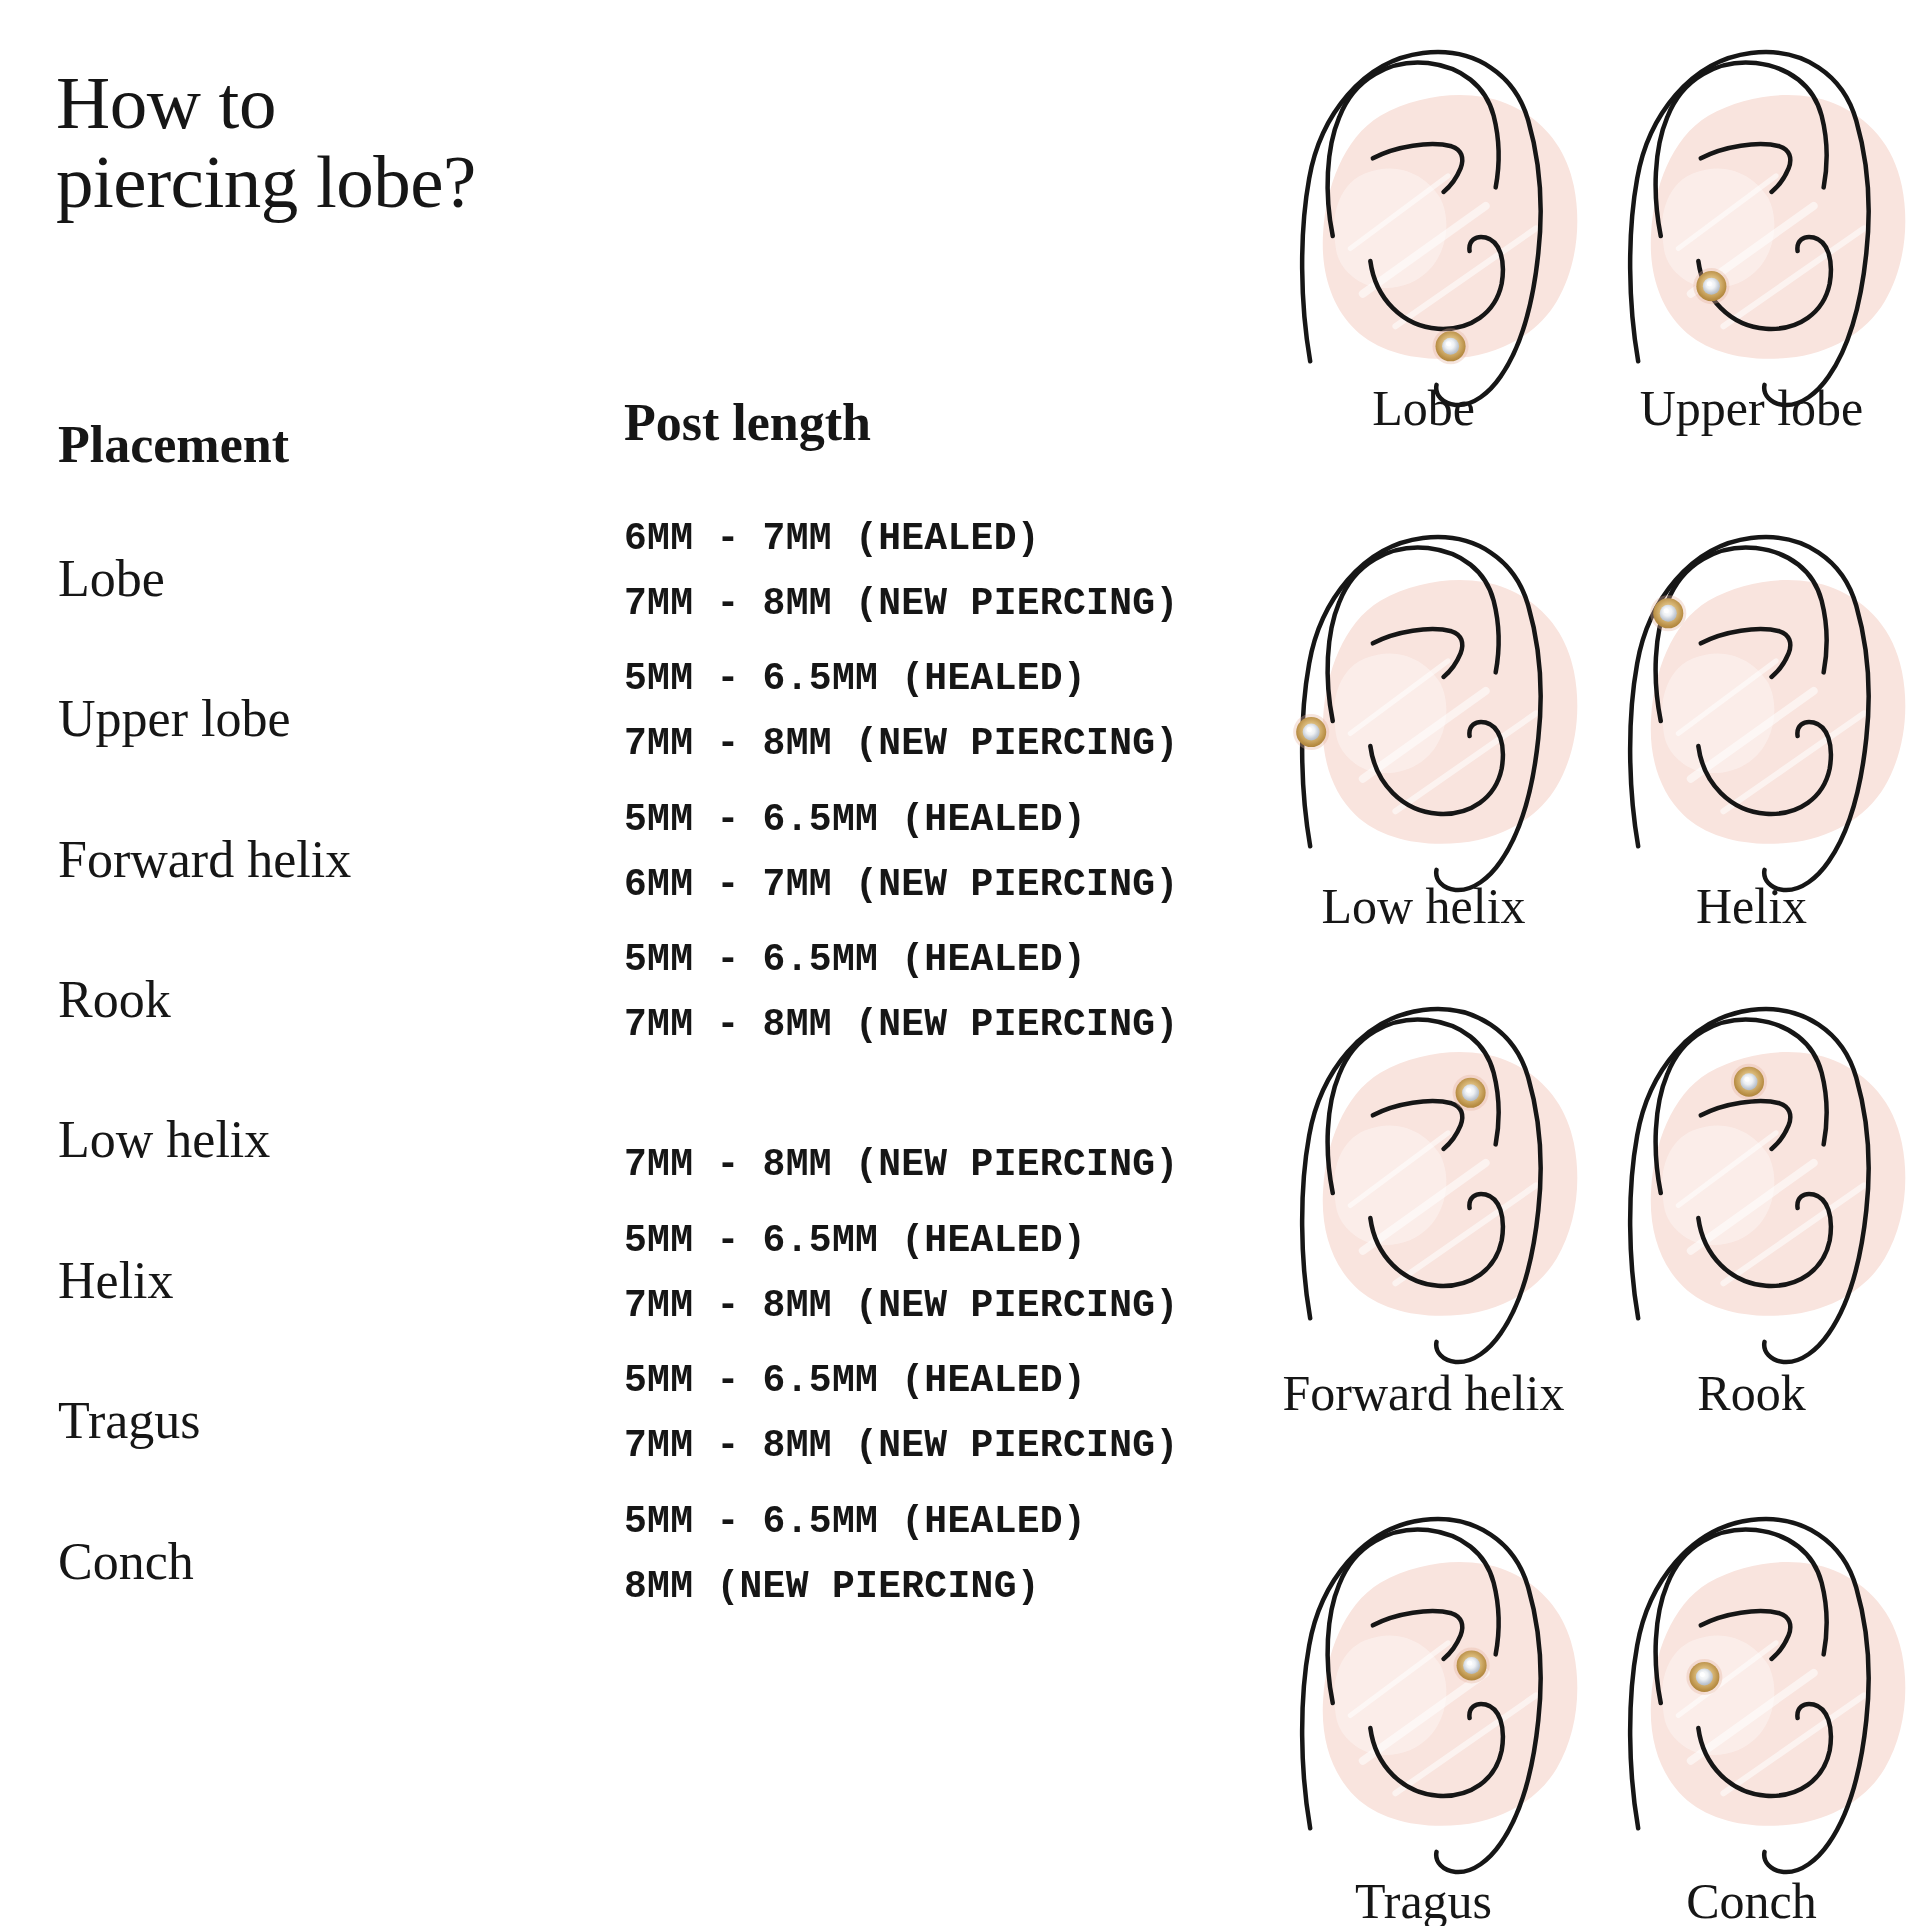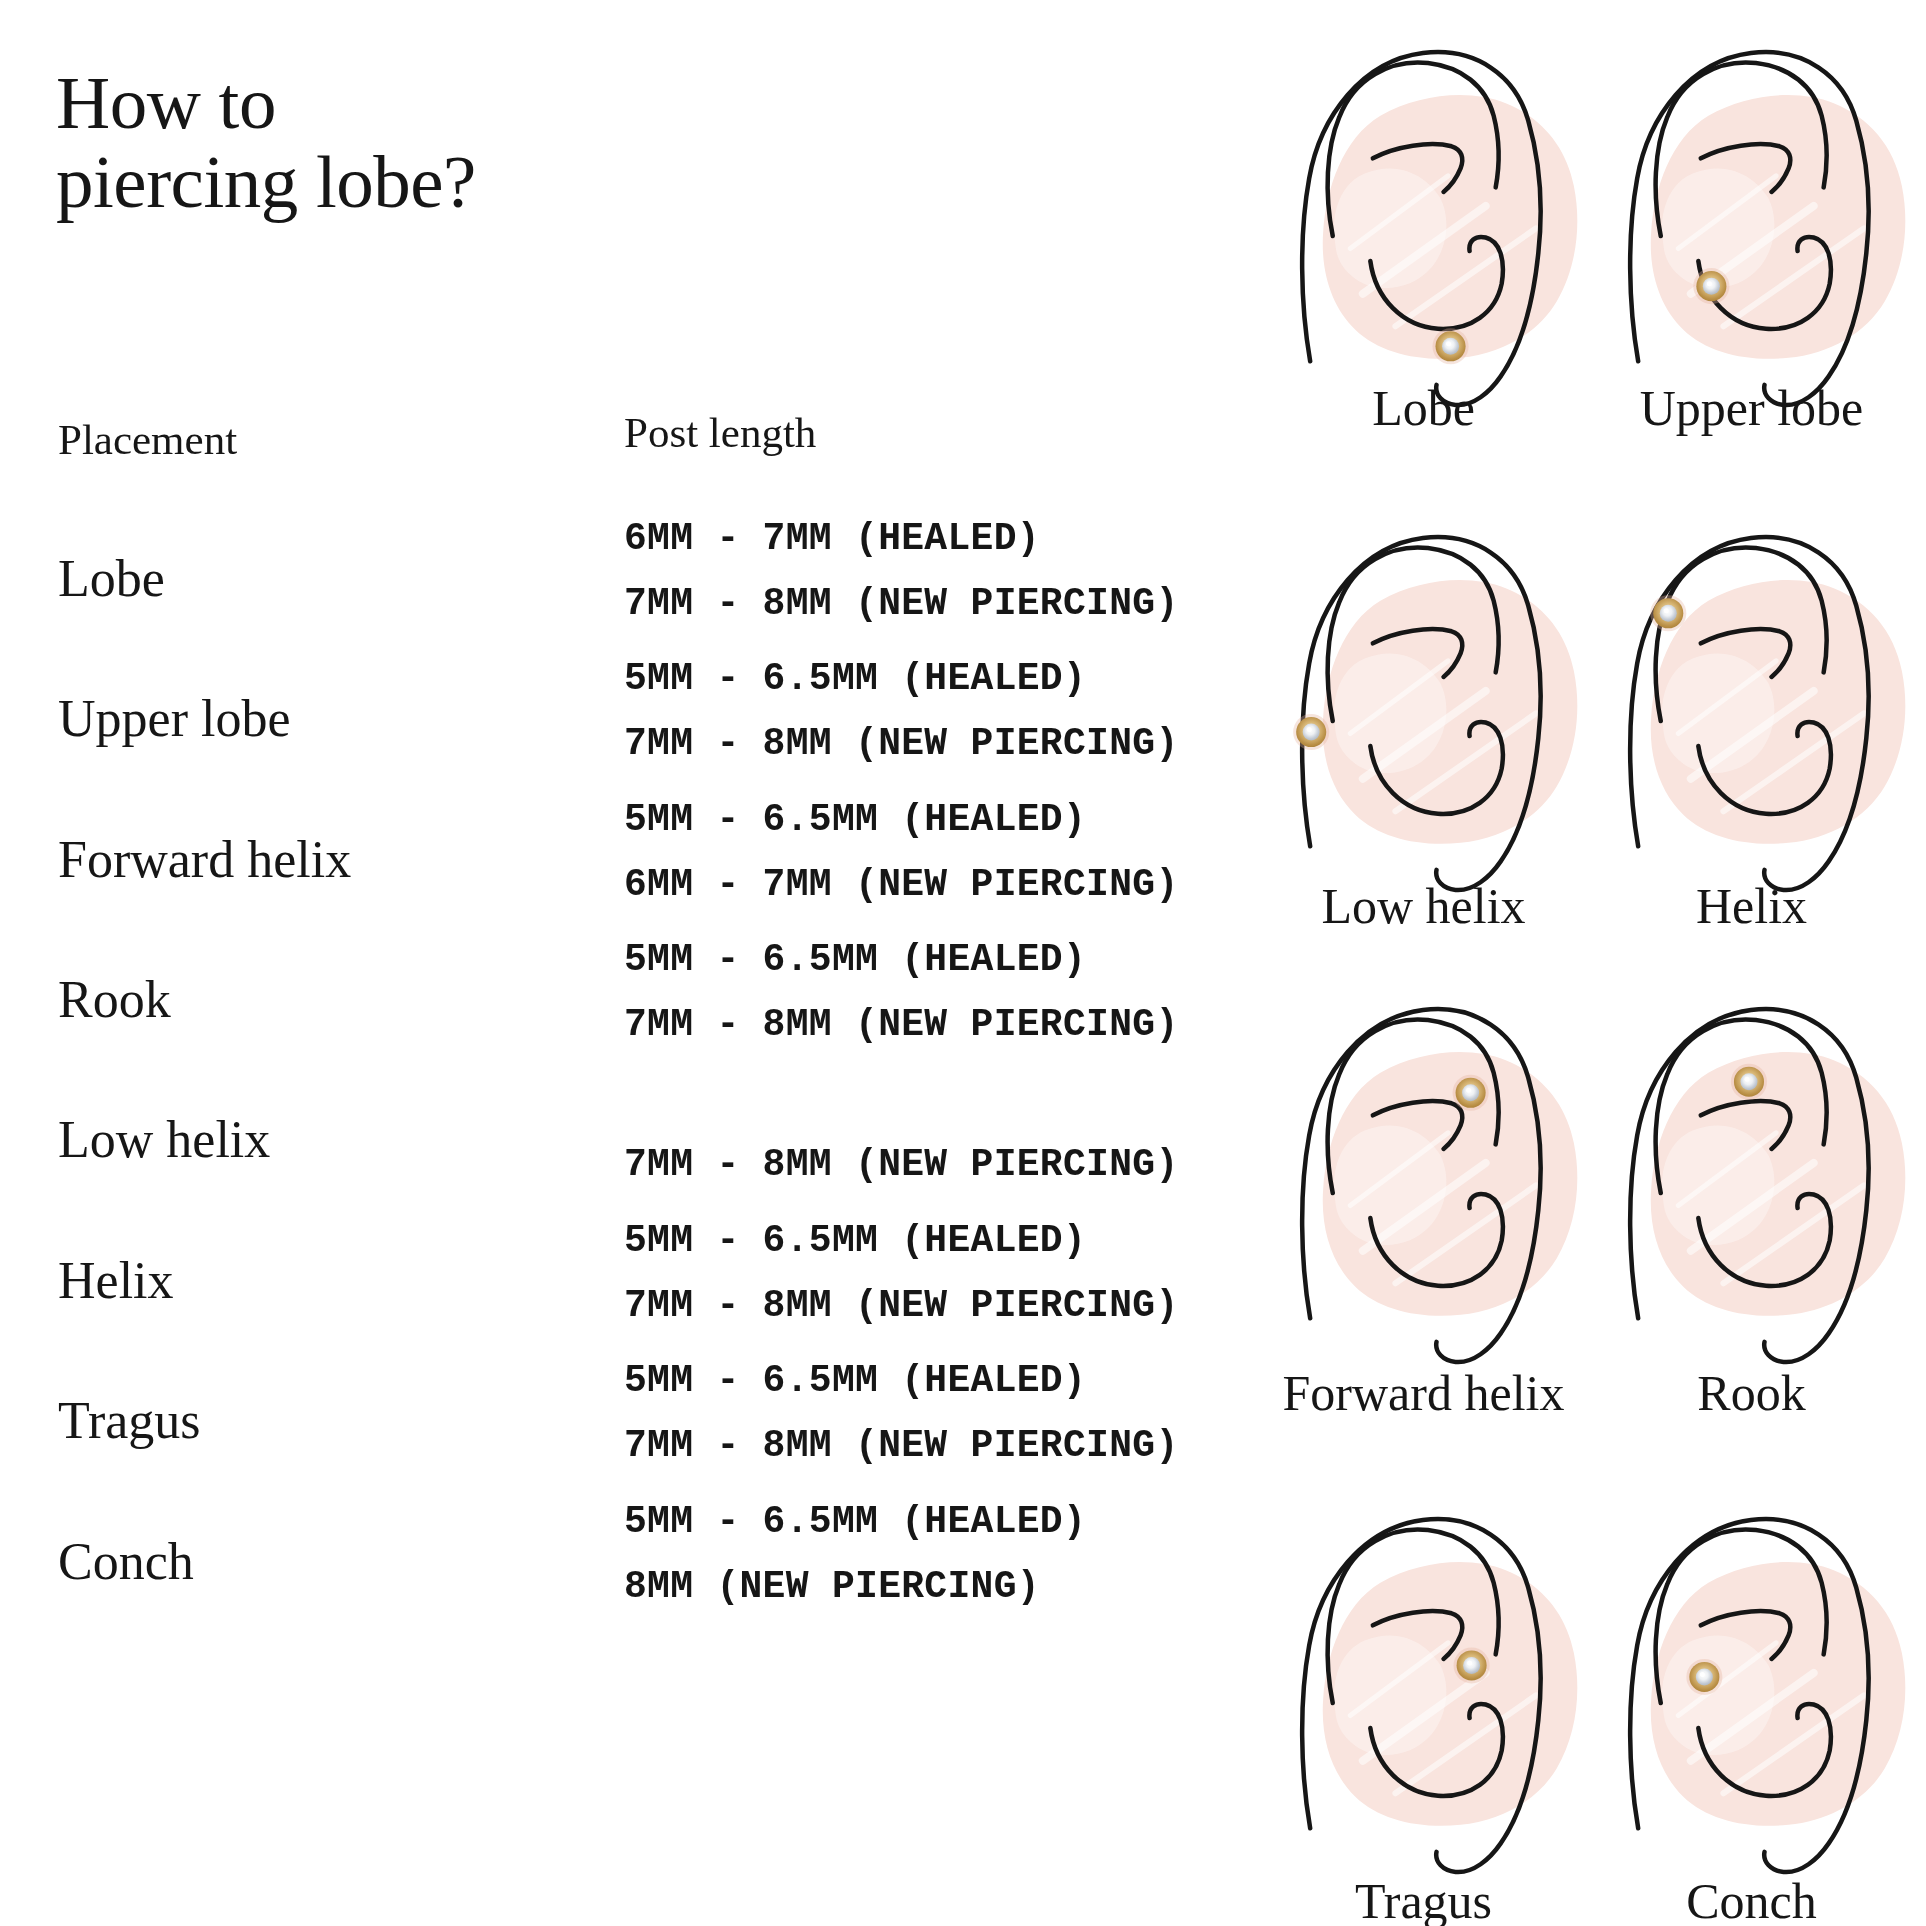--- a/index.html
+++ b/index.html
@@ -19,23 +19,23 @@
   .canvas{position:absolute;left:0;top:0;width:1926px;height:1852px;}
 
   
   .title{
     position:absolute;left:56px;top:64px;
     font-size:75px;line-height:1.05;letter-spacing:-0.5px;
     color:var(--ink);
   }
 
   
-  .hdr{position:absolute;font-size:43px;white-space:nowrap;}
+  .hdr{position:absolute;font-size:52px;white-space:nowrap;font-weight:bold;}
   #hdr-placement{left:58px;top:415px;}
-  #hdr-postlength{left:624px;top:408px;}
+  #hdr-postlength{left:624px;top:393px;}
 
   
   .trow{position:absolute;left:0;width:1229px;height:140px;}
   .place{
     position:absolute;left:58px;top:17px;
     font-size:52px;white-space:nowrap;
   }
   .val{
     position:absolute;left:624px;
     font-family:Liberation Mono, monospace;

